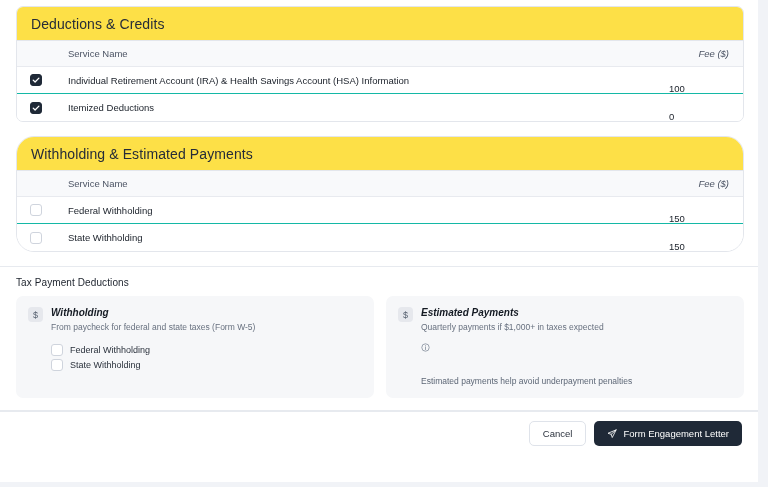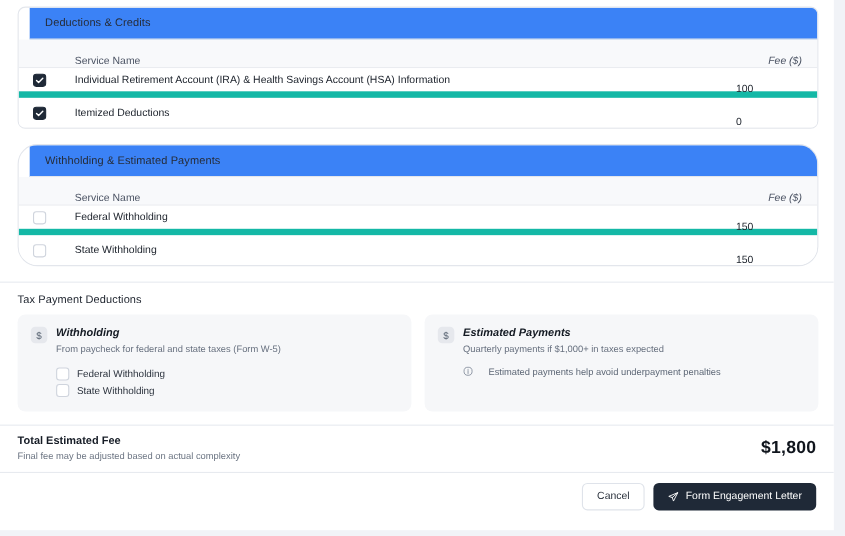--- a/index.html
+++ b/index.html
@@ -18,31 +18,30 @@
 
   
   .panel {
     margin: 6px 14px 0 16px;
     border: 1px solid #e3e6ec;
     border-radius: 7px;
     background: #ffffff;
     overflow: hidden;
   }
   .panel-header {
-    background: #3b82f6;
+    background: #fde047;
     padding: 9px 14px 8px 14px;
-    font-size: 10px;
+    font-size: 14px;
     color: #262c38;
     letter-spacing: .1px;
     border-bottom: 1px solid #e3e6ec;
-    margin-left: 10px;
   }
   .col-head {
     display: flex;
-    align-items: flex-end;
+    align-items: center;
     background: #f8f9fb;
     border-bottom: 1px solid #e8eaef;
     height: 26px;
     padding: 0 14px 0 13px;
   }
   .col-head .c-box { width: 26px; flex: none; }
   .col-head .c-name {
     flex: 1;
     font-size: 9.5px;
     color: #4c5costs;
@@ -56,21 +55,21 @@
     font-size: 9.5px;
     color: #4d5565;
     font-style: italic;
   }
 
   .row {
     display: flex;
     align-items: center;
     height: 27px;
     padding: 0 14px 0 13px;
-    border-bottom: 6px solid #14b8a6;
+    border-bottom: 1px solid #14b8a6;
     background: #fff;
   }
   .row:last-child { border-bottom: none; }
   .row .c-box { width: 26px; flex: none; display: flex; align-items: center; }
   .row .c-name {
     flex: 1;
     font-size: 9.5px;
     color: #20262f;
     padding-left: 12px;
     white-space: nowrap;
@@ -136,24 +135,25 @@
   .card-title { font-size: 10px; color: #141a23; font-weight: bold; line-height: 12px; font-style: italic; }
   .card-sub { font-size: 8.5px; color: #67707f; margin-top: 3px; line-height: 11px; }
   .card-opts { margin: 9px 0 0 23px; }
   .card-opt {
     display: flex; align-items: center; gap: 7px;
     height: 15px;
     font-size: 9px;
     color: #2b323d;
   }
   .card-note {
-    display: flex; align-items: flex-start; gap: 14px;
+    display: flex; align-items: flex-start; gap: 24px;
     margin: 10px 0 0 23px;
     font-size: 8.5px;
     color: #5d6776;
+    flex-direction: column;
   }
   .info-ic { flex: none; display: block; }
 
   
   .total {
     display: flex; align-items: center; justify-content: space-between;
     padding: 9px 16px 10px 16px;
   }
   .total-label { font-size: 10px; color: #161c26; font-weight: bold; }
   .total-sub { font-size: 8.5px; color: #6b7482; margin-top: 2px; }
@@ -309,27 +309,20 @@
           </svg>
           <span>Estimated payments help avoid underpayment penalties</span>
         </div>
       </div>
 
     </div>
   </div>
 
   <div class="divider"></div>
 
-  <div class="total">
-    <div>
-      <div class="total-label">Total Estimated Fee</div>
-      <div class="total-sub">Final fee may be adjusted based on actual complexity</div>
-    </div>
-    <div class="total-amount">$1,800</div>
-  </div>
 
   <div class="divider"></div>
 
   <div class="actions">
     <button class="btn-cancel">Cancel</button>
     <button class="btn-send">
       <svg class="send-ic" width="10" height="10" viewBox="0 0 12 12">
         <path d="M11 1 L1.2 5.1 L5 6.4 L6.3 10.2 Z" fill="none" stroke="#ffffff" stroke-width="1" stroke-linejoin="round"></path>
         <path d="M11 1 L5 6.4" fill="none" stroke="#ffffff" stroke-width="1" stroke-linecap="round"></path>
       </svg>

